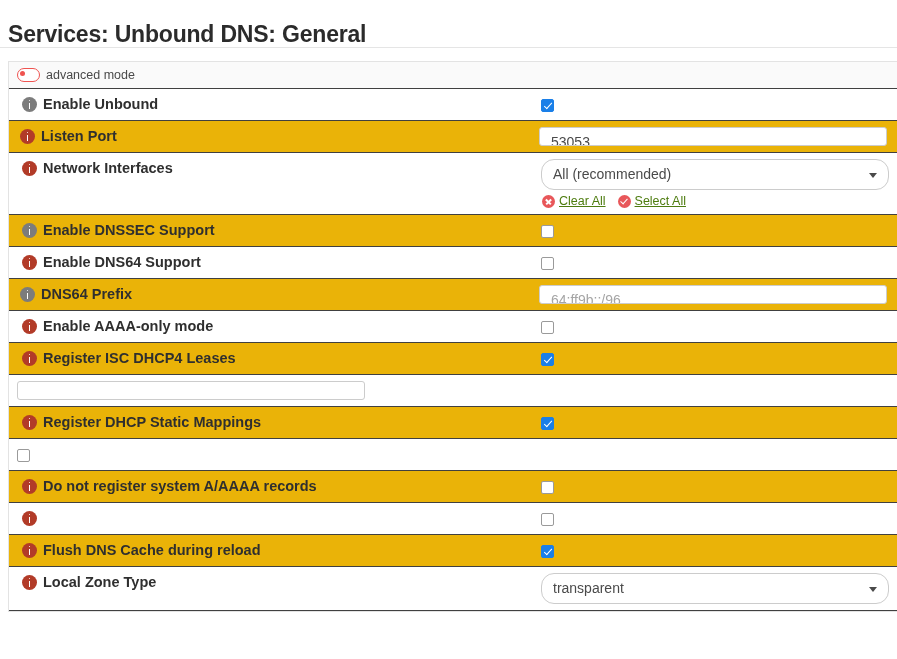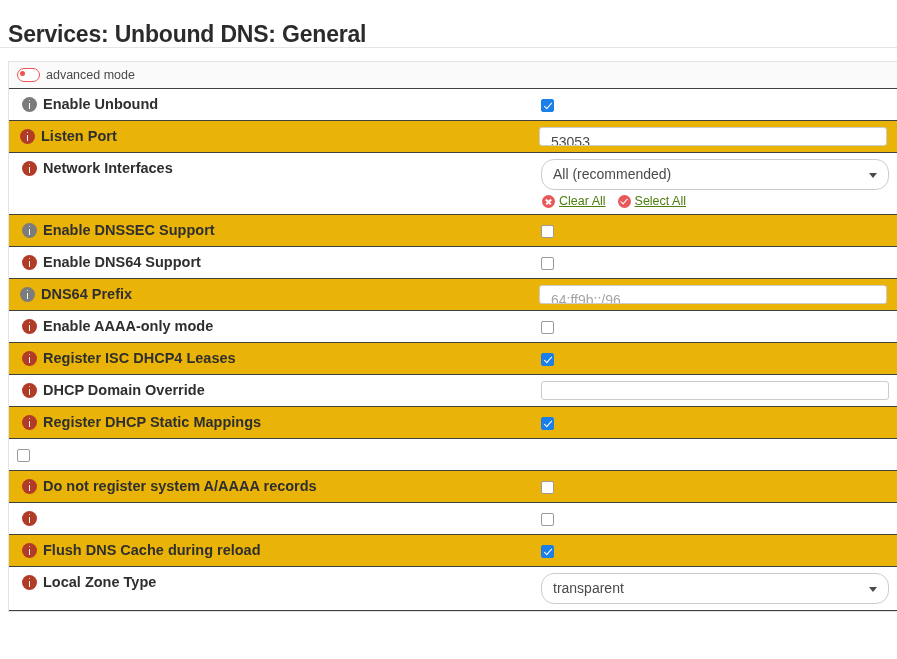--- a/index.html
+++ b/index.html
@@ -369,24 +369,20 @@
       <div class="row alt">
         <div class="cell-label">
           <span class="info-icon"></span>
           <span class="label-text">Register ISC DHCP4 Leases</span>
         </div>
         <div class="cell-ctrl">
           <div class="checkbox checked"></div>
         </div>
       </div>
       <div class="row plain">
-        <div class="cell-label">
-          <span class="info-icon"></span>
-          <span class="label-text">DHCP Domain Override</span>
-        </div>
         <div class="cell-ctrl">
           <div class="text-input empty"></div>
         </div>
       </div>
       <div class="row alt">
         <div class="cell-label">
           <span class="info-icon"></span>
           <span class="label-text">Register DHCP Static Mappings</span>
         </div>
         <div class="cell-ctrl">

